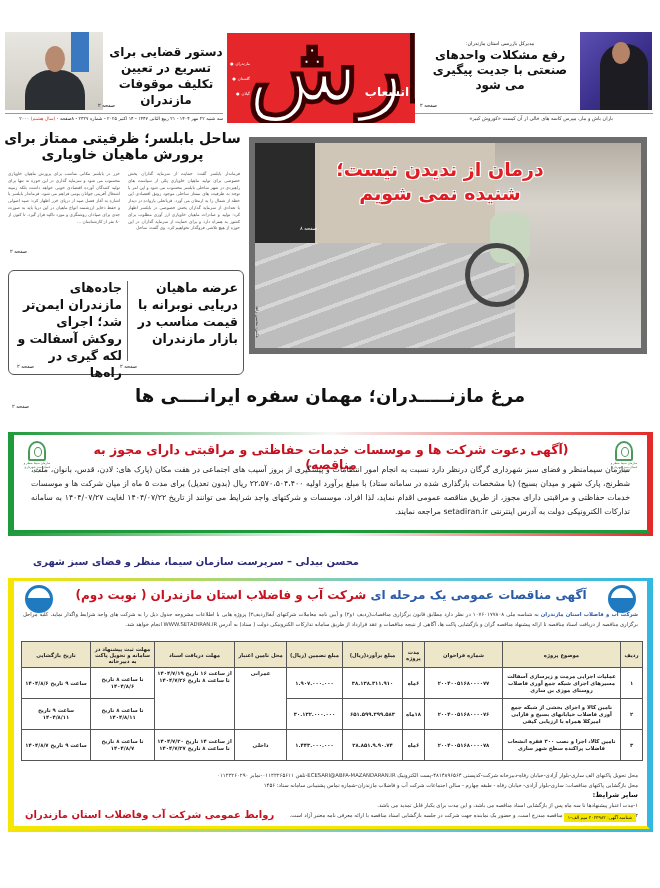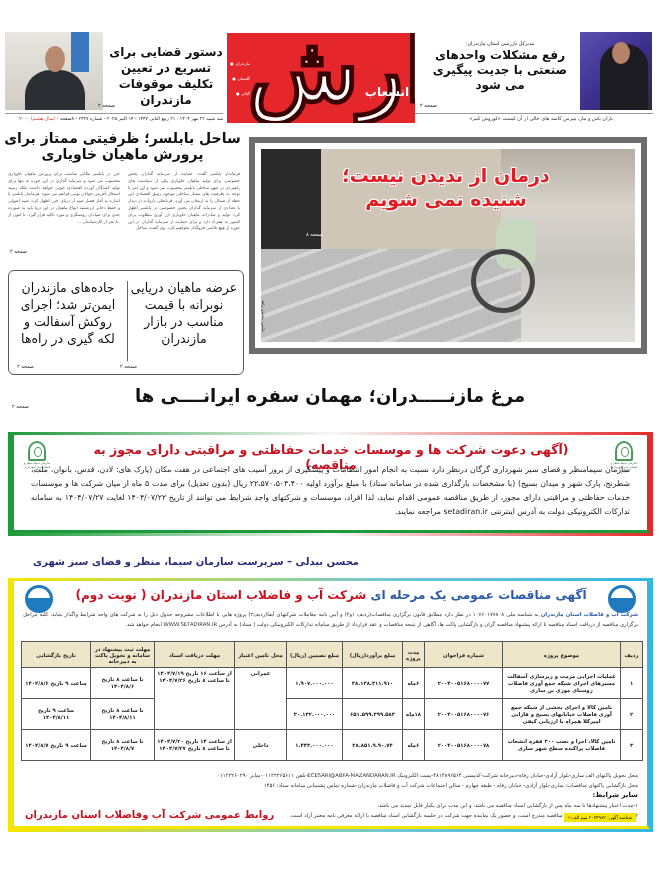--- a/index.html
+++ b/index.html
@@ -27,34 +27,34 @@
 .mast-left .photo .head{position:absolute;left:40px;top:14px;width:20px;height:26px;background:#b88a70;border-radius:50%}
 .mast-left .title{position:absolute;right:0;top:14px;width:118px;font-size:12px;font-weight:bold;line-height:16px;text-align:center}
 .mast-left .pageref{position:absolute;right:110px;top:72px;font-size:5px}
 .dateline{left:5px;top:113px;width:218px;border-top:1px solid #999;font-size:4.6px;color:#222;padding-top:2px;white-space:nowrap;text-align:right}
 .dateline .red{color:#c32}
 
 .art1 .h{position:absolute;left:0;top:130px;width:245px;font-size:14px;font-weight:bold;text-align:center;line-height:16px}
 .col{position:absolute;font-size:4.3px;line-height:6.8px;color:#555;text-align:justify}
 .pref{position:absolute;font-size:5px;color:#222}
 
-.mainphoto{left:249px;top:137px;width:398px;height:217px;border:6px solid #6d6d6d;background:#fff;padding:6px}
+.mainphoto{left:249px;top:137px;width:398px;height:217px;border:6px solid #6d6d6d;background:#fff;}
 .mainphoto .img{position:relative;width:100%;height:100%;background:linear-gradient(180deg,#b5aea4 0%,#d8d4cc 30%,#c9c6c0 60%,#e2e0dc 100%);overflow:hidden}
 .mainphoto .dark{position:absolute;left:0;top:0;width:60px;height:110px;background:#2a2a2a}
 .mainphoto .wall{position:absolute;left:60px;top:0;width:180px;height:100px;background:#cfc6b8}
 .mainphoto .steps{position:absolute;left:0;top:100px;width:260px;height:105px;background:repeating-linear-gradient(160deg,#bdbdbd 0 18px,#d6d6d6 18px 22px)}
 .mainphoto .chair{position:absolute;left:210px;top:100px;width:64px;height:64px;border-radius:50%;border:5px solid #444}
 .mainphoto .rider{position:absolute;left:235px;top:70px;width:40px;height:50px;background:#c7d7c0;border-radius:12px}
 .mainphoto .headline{position:absolute;left:55px;top:14px;width:260px;text-align:center;color:#e11c22;font-weight:bold;font-size:19px;line-height:24px;text-shadow:1px 1px 0 #fff,-1px -1px 0 #fff,1px -1px 0 #fff,-1px 1px 0 #fff}
 .mainphoto .pref2{position:absolute;left:45px;top:82px;font-size:5px;color:#fff}
 .mainphoto .credit{position:absolute;left:0;bottom:10px;font-size:4px;writing-mode:vertical-rl;color:#333}
 
 .box2{left:8px;top:270px;width:236px;height:105px;border:1px solid #555;border-radius:6px}
 .box2 .sep{position:absolute;left:118px;top:10px;width:1px;height:80px;background:#666}
-.box2 .h{position:absolute;top:8px;width:108px;font-size:12.5px;font-weight:normal;line-height:17px;text-align:center}
+.box2 .h{position:absolute;top:8px;width:108px;font-size:12.5px;font-weight:bold;line-height:17px;text-align:right}
 
 .band{left:0;top:385px;width:660px;text-align:center;font-size:18px;font-weight:bold}
 
 .ad1{left:8px;top:432px;width:645px;height:104px;border:3px solid;border-image:linear-gradient(90deg,#1f9a3a,#f7f7f7 50%,#e32a2a) 1;}
 .ad1 .inner{position:absolute;inset:0;border-left:3px solid #1f9a3a;border-right:3px solid #e32a2a;border-bottom:3px solid #1f9a3a}
 .ad1 .title{position:absolute;left:70px;width:500px;top:7px;text-align:center;font-size:12.5px;font-weight:bold;color:#c8101e}
 .ad1 .body{position:absolute;left:20px;right:20px;top:28px;font-size:7.8px;line-height:14px;color:#222;text-align:justify}
 .ad1 .sign{position:absolute;left:22px;top:121px;font-size:10px;font-weight:bold;color:#2a2a78}
 .emblem{position:absolute;width:28px;height:40px;text-align:center;font-size:3px;color:#2a6a3a}
 .emblem .tree{width:18px;height:20px;margin:0 auto;border-radius:50% 50% 10% 10%;border:2px solid #4a9a5a;position:relative}

